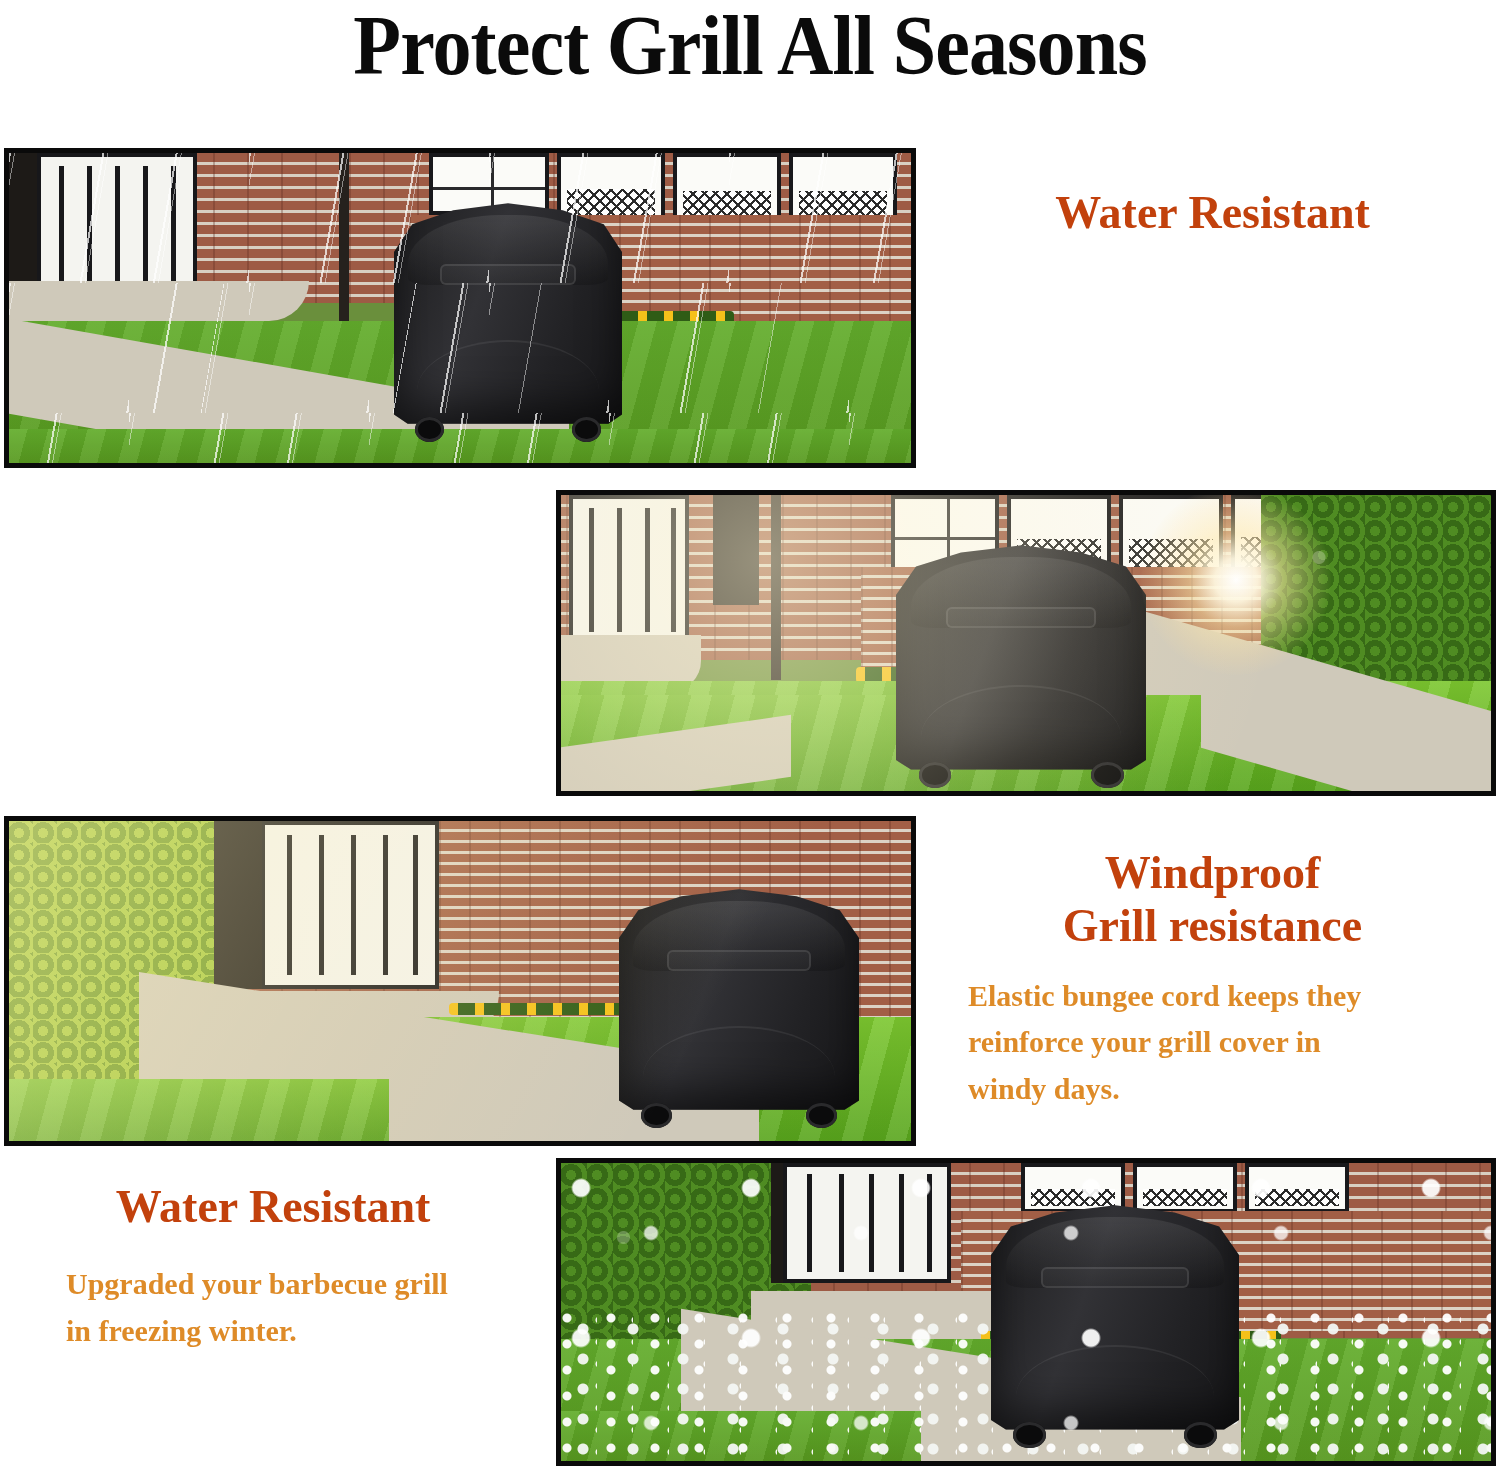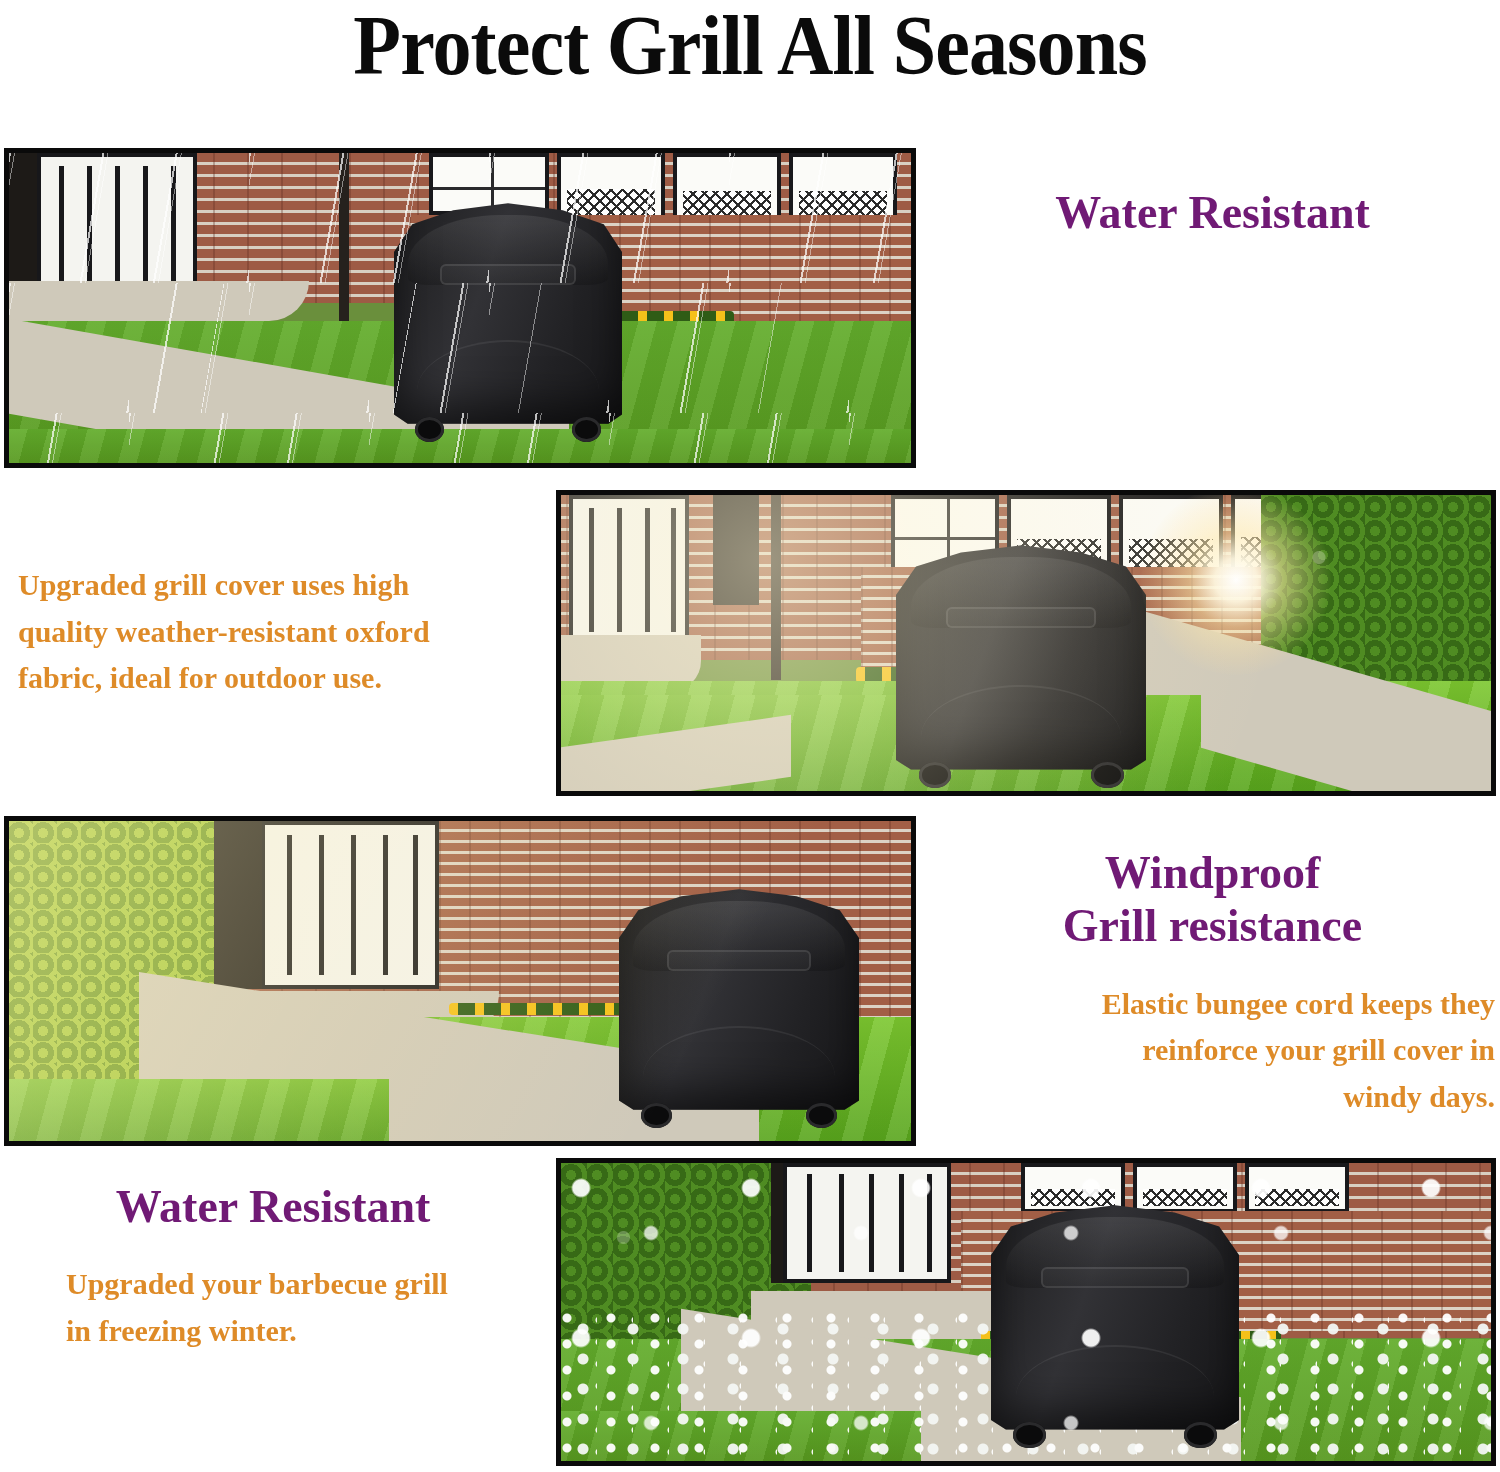--- a/index.html
+++ b/index.html
@@ -203,33 +203,33 @@
     background-image:
       radial-gradient(circle at 20px 25px, rgba(255,255,255,.92) 0 8px, rgba(255,255,255,0) 10px),
       radial-gradient(circle at 90px 70px, rgba(255,255,255,.75) 0 6px, rgba(255,255,255,0) 8px),
       radial-gradient(circle at 140px 20px, rgba(255,255,255,.60) 0 5px, rgba(255,255,255,0) 7px);
     background-size:170px 150px, 210px 190px, 130px 160px;
   }
 
   
   .tblock{ position:absolute; }
   .tblock h2{
-    font-size:46px; font-weight:bold; color:#701a75;
+    font-size:46px; font-weight:bold; color:#c2410c;
     line-height:1.16; white-space:pre-line;
   }
   .tblock p{
     font-size:30px; font-weight:bold; color:#de8b28;
     line-height:1.55; white-space:pre-line;
   }
   .t1 { left:930px; top:186px;  width:565px; text-align:center; }
   .t1 p{ margin-top:20px; }
   .t2 { left:8px;   top:538px;  width:530px; text-align:center; }
   .t2 p{ margin-top:24px; text-align:left; padding-left:10px; }
   .t3 { left:930px; top:846px;  width:565px; text-align:center; }
-  .t3 p{ margin-top:28px; text-align:right; padding-left:38px; }
+  .t3 p{ margin-top:20px; text-align:left; padding-left:38px; }
   .t4 { left:8px;   top:1180px; width:530px; text-align:center; }
   .t4 p{ margin-top:28px; text-align:left; padding-left:58px; }
 </style>
 </head>
 <body>
 
 <div class="title">Protect Grill All Seasons</div>
 
 <div class="panel p1">
   <div class="scene">
@@ -387,23 +387,20 @@
     </div>
     <div class="snowfall"></div>
   </div>
 </div>
 
 <div class="tblock t1">
   <h2>Water Resistant</h2>
 </div>
 
 <div class="tblock t2">
-  <p>Upgraded grill cover uses high
-quality weather-resistant oxford
-fabric, ideal for outdoor use.</p>
 </div>
 
 <div class="tblock t3">
   <h2>Windproof
 Grill resistance</h2>
   <p>Elastic bungee cord keeps they
 reinforce your grill cover in
 windy days.</p>
 </div>
 

